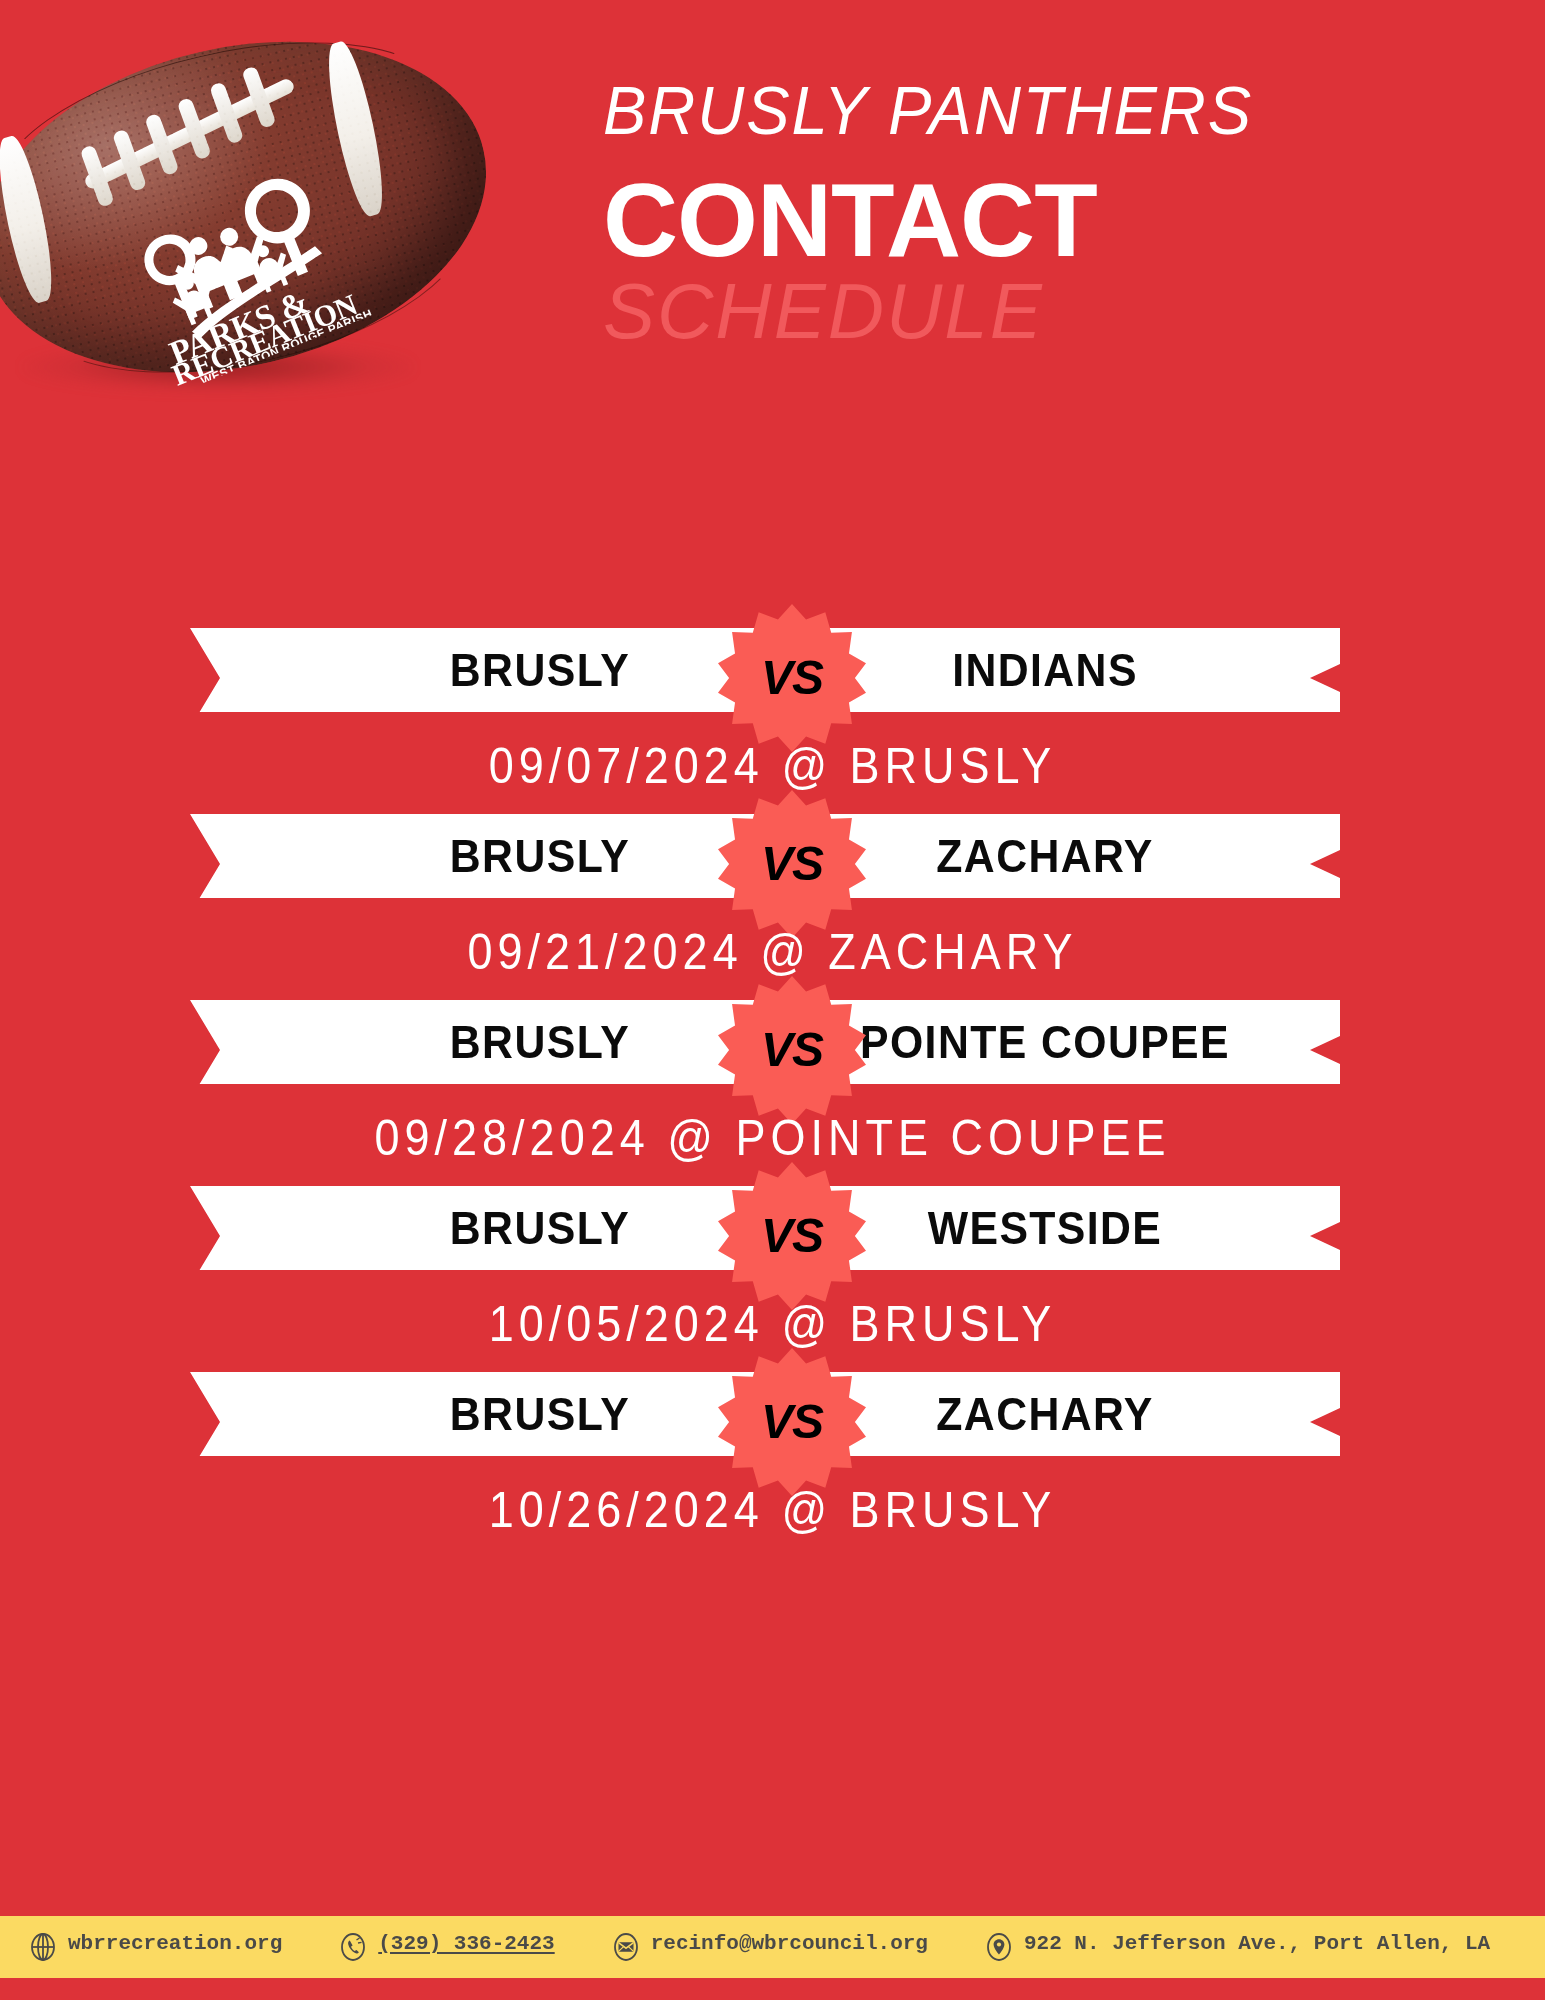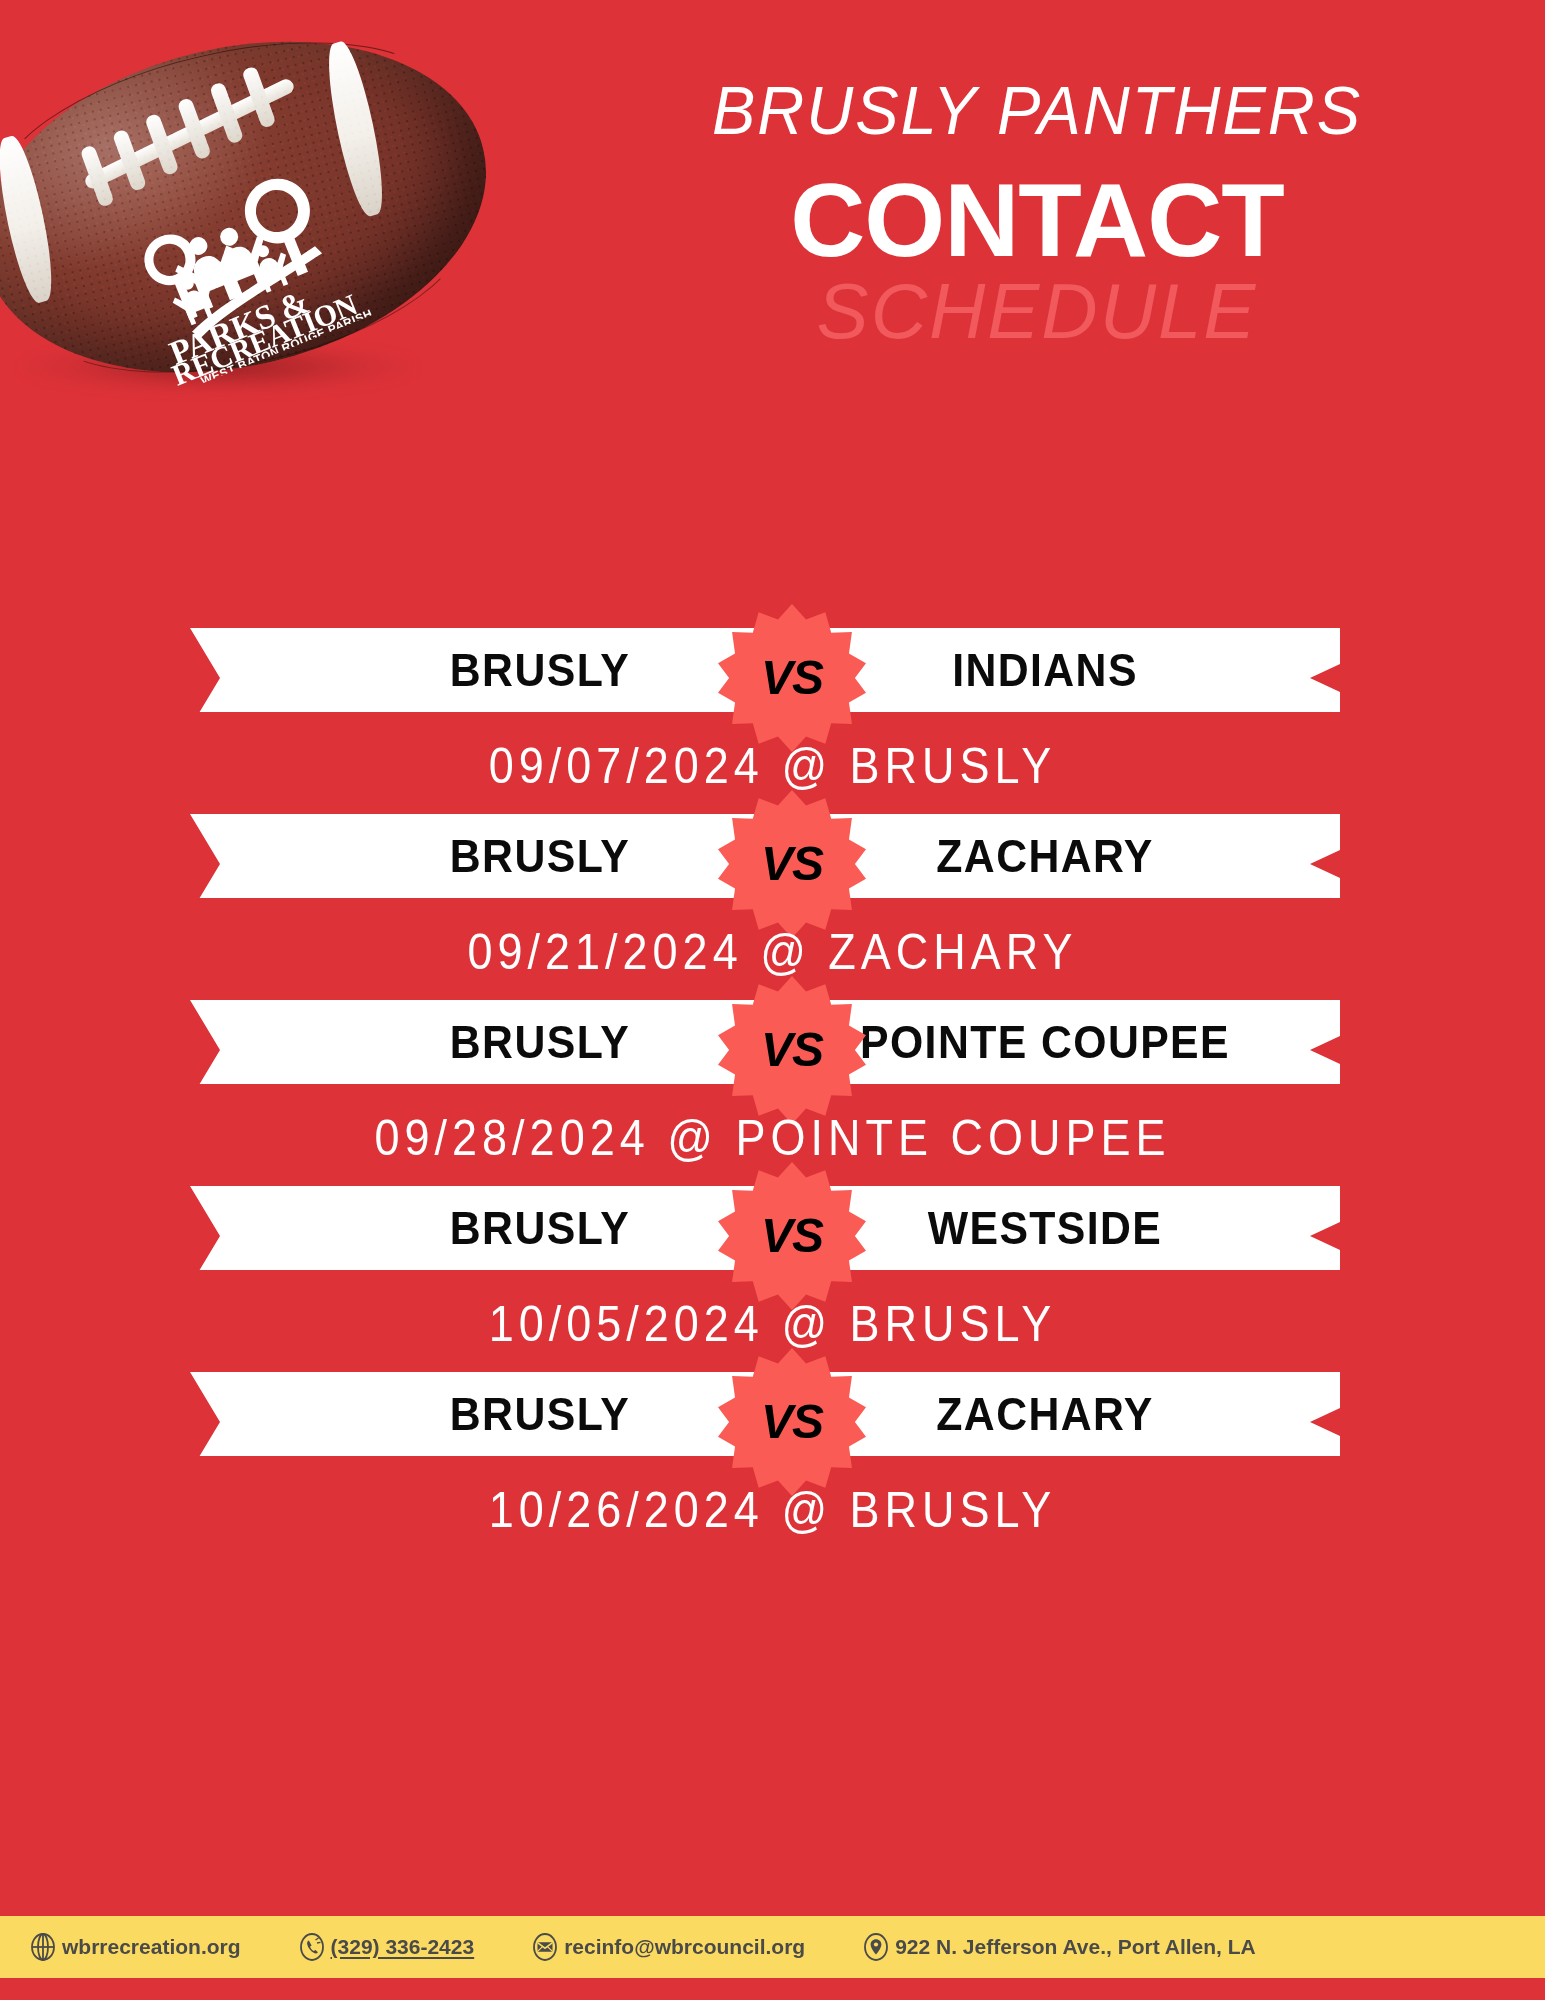--- a/index.html
+++ b/index.html
@@ -138,24 +138,24 @@
     width: 215px;
     height: 170px;
     transform: rotate(-9deg);
     color: #fff;
   }
   .parks-logo svg { display: block; width: 100%; height: 100%; }
 
   
   .title-block {
     position: absolute;
-    right: 58px;
+    right: 42px;
     top: 78px;
     width: 900px;
-    text-align: center;
+    text-align: left;
   }
   .kicker {
     font-family: "Liberation Sans", sans-serif;
     font-style: italic;
     font-weight: 300;
     font-size: 65px;
     letter-spacing: 2px;
     color: #ffffff;
     line-height: 1.0;
     white-space: nowrap;
@@ -293,24 +293,24 @@
     left: 0;
     bottom: 22px;
     width: 1545px;
     height: 62px;
     background: #FBDA62;
     display: flex;
     align-items: center;
   }
   .footer-item {
     display: flex;
-    align-items: center;
-    gap: 4px;
+    align-items: flex-start;
+    gap: 10px;
     color: #4A4A48;
-    font-family: Liberation Sans, sans-serif;
+    font-family: Liberation Mono, monospace;
     font-weight: 700;
     font-size: 21px;
     white-space: nowrap;
   }
   .fi-web   { margin-left: 28px; }
   .fi-phone { margin-left: 56px; }
   .fi-mail  { margin-left: 56px; }
   .fi-addr  { margin-left: 56px; }
 
   .footer-item .ficon {

